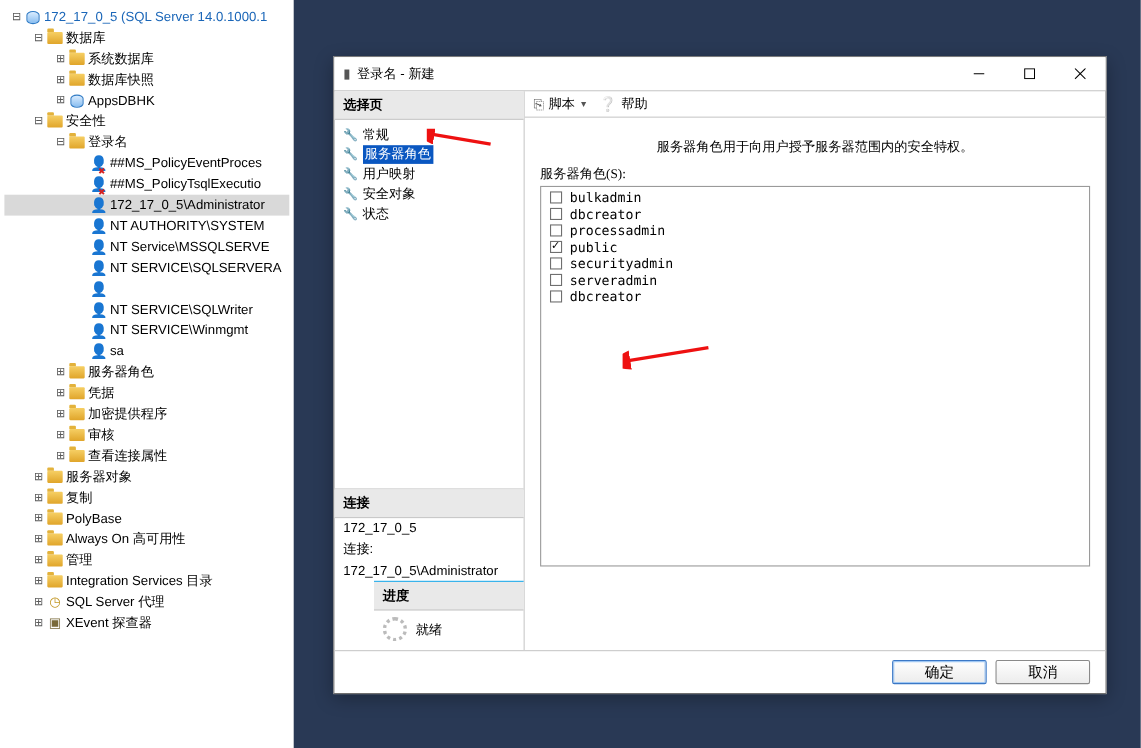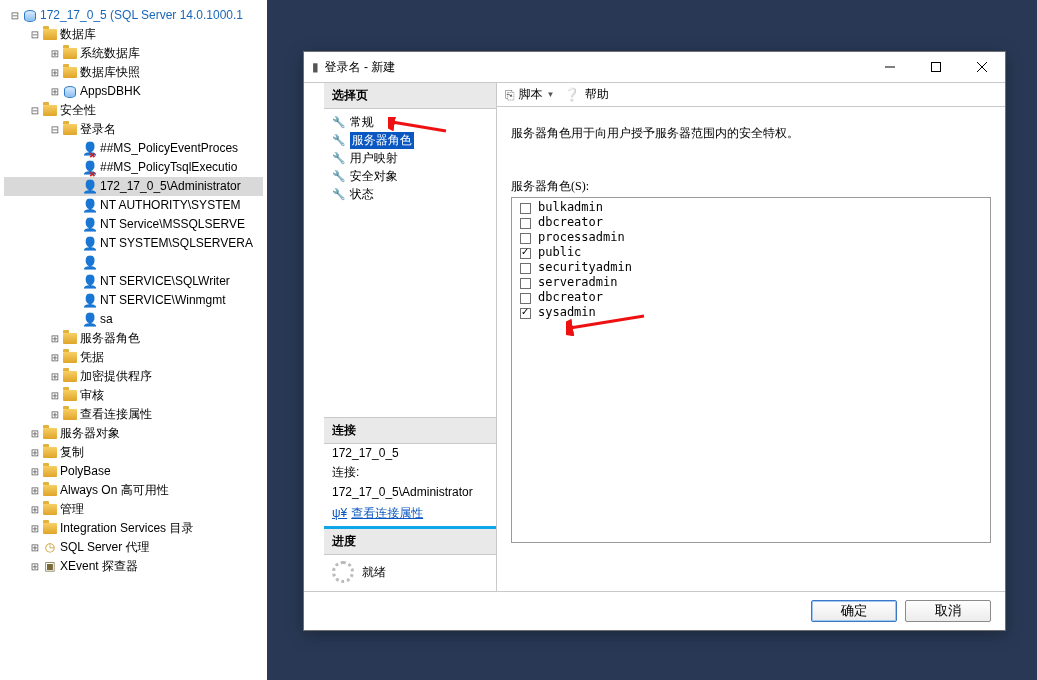--- a/index.html
+++ b/index.html
@@ -27,47 +27,47 @@
 
   
 
   
   .dialog { position: absolute; left: 303px; top: 51px; width: 703px; height: 580px; background: #fff; border: 1px solid #6f6f6f; box-shadow: 0 4px 16px rgba(0,0,0,.3); display:flex; flex-direction:column; }
   .dlg-titlebar { height: 30px; background: #fff; display:flex; align-items:center; padding-left:8px; }
   .dlg-tico { color:#555; font-size:12px; margin-right:6px; }
   .dlg-title { flex:1; }
   .dlg-wbtns { display:flex; }
   .wbtn { width:46px; height:30px; display:flex; align-items:center; justify-content:center; color:#333; }
-  .dlg-body { flex:1; display:flex; border-top:1px solid #c9c9c9; min-height:0;padding-left:20px; }
+  .dlg-body { flex:1; display:flex; border-top:1px solid #c9c9c9; min-height:0; }
   .left-pane { width:173px; border-right:1px solid #c9c9c9; display:flex; flex-direction:column; }
   .lp-head { background:#e9e9e9; padding:4px 8px; font-weight:bold; border-bottom:1px solid #c9c9c9; }
   .lp-list { padding:4px 0; }
   .lp-item { display:flex; align-items:center; height:18px; padding:0 8px; gap:4px; }
   .lp-item.sel .lp-txt { background:#0a57c1; color:#fff; padding:0 2px; }
   .lp-ic { color:#555; font-size:11px; }
   .lp-flex { flex:1; }
   .lp-conn { border-top:1px solid #c9c9c9; }
   .lp-kv { padding:2px 8px; }
   .lp-link { color:#0a57c1; text-decoration:underline; padding:4px 8px; display:block; }
   .lp-link .smallico { color:#0a57c1; font-size:12px; margin-right:4px; }
-  .lp-prog { border-top:3px solid #0ea5e9; }
+  .lp-prog { border-top:1px solid #0ea5e9;margin-left:36px; }
   .spinner { width:22px; height:22px; border:3px dotted #bbb; border-radius:50%; display:inline-block; vertical-align:middle; }
   .prog-row { display:flex; align-items:center; gap:8px; padding:6px 8px 8px 8px; }
 
   .right-pane { flex:1; display:flex; flex-direction:column; min-width:0; }
   .toolbar { height:24px; border-bottom:1px solid #c9c9c9; display:flex; align-items:center; padding:0 8px; gap:4px; }
   .tb-ic { color:#555; font-size:12px; }
   .tb-lbl { }
   .tb-caret { color:#555; font-size:8px; }
   .tb-help { color:#0a57c1; font-size:13px; margin-left:6px; }
   .rcontent { padding:18px 14px 8px 14px; flex:1; display:flex; flex-direction:column; }
-  .desc { margin-bottom:36px; }
+  .desc { margin-bottom:8px;text-align:center; }
   .roles-label { margin-bottom:2px;font-family:Liberation Serif, serif; }
   .roles-box { border:1px solid #9a9a9a; height:346px; padding:2px 4px; background:#fff; overflow:auto; font-family:"SimSun","NSimSun",monospace; font-size:12px; }
-  .role-row { display:flex; align-items:flex-start; height:15px; gap:4px; }
+  .role-row { display:flex; align-items:center; height:15px; gap:4px; }
   .chk { appearance:none; -webkit-appearance:none; width:11px; height:11px; border:1px solid #6f6f6f; background:#fff; position:relative; cursor:pointer; }
   .chk:checked::after { content:"✓"; position:absolute; left:0; top:-3px; font-size:10px; color:#000; }
   .btn-row { padding:8px 14px; border-top:1px solid #c9c9c9; display:flex; justify-content:flex-end; gap:8px; }
   .btn { min-width:86px; height:22px; background:linear-gradient(#fefefe,#ececec); border:1px solid #8a8a8a; border-radius:2px; cursor:pointer; }
   .btn.primary { border:1px solid #3b78c6; box-shadow:inset 0 0 0 1px #9fc7f3; }
 
   
   .arrow { position:absolute; pointer-events:none; }
   .arrow svg { display:block; }
 </style>
@@ -149,21 +149,21 @@
         <span class="lbl">NT AUTHORITY\SYSTEM</span>
       </div>
     <div class="tree-row" style="padding-left:64px">
         <span class="toggle empty">·</span>
         <span class="row-icon glyph-user">👤</span>
         <span class="lbl">NT Service\MSSQLSERVE</span>
       </div>
     <div class="tree-row" style="padding-left:64px">
         <span class="toggle empty">·</span>
         <span class="row-icon glyph-user">👤</span>
-        <span class="lbl">NT SYSTEM\SQLSERVERA</span>
+        <span class="lbl">NT SERVICE\SQLSERVERA</span>
       </div>
     <div class="tree-row" style="padding-left:64px">
         <span class="toggle empty">·</span>
         <span class="row-icon glyph-user">👤</span>
       </div>
     <div class="tree-row" style="padding-left:64px">
         <span class="toggle empty">·</span>
         <span class="row-icon glyph-user">👤</span>
         <span class="lbl">NT SERVICE\SQLWriter</span>
       </div>
@@ -318,21 +318,20 @@
             <span class="lp-ic">🔧</span>
             <span class="lp-txt">状态</span>
           </div>
       </div>
       <div class="lp-flex"></div>
       <div class="lp-conn">
         <div class="lp-head">连接</div>
         <div class="lp-kv">172_17_0_5</div>
         <div class="lp-kv">连接:</div>
         <div class="lp-kv">172_17_0_5\Administrator</div>
-        <a class="lp-link"><span class="smallico">ψ¥</span><span>查看连接属性</span></a>
       </div>
       <div class="lp-prog">
         <div class="lp-head">进度</div>
         <div class="prog-row">
           <span class="spinner"></span>
           <span>就绪</span>
         </div>
       </div>
     </div>
 
@@ -368,24 +367,20 @@
               <input type="checkbox" class="chk" style="">
               <span>securityadmin</span>
             </div>
             <div class="role-row">
               <input type="checkbox" class="chk" style="">
               <span>serveradmin</span>
             </div>
             <div class="role-row">
               <input type="checkbox" class="chk" style="">
               <span>dbcreator</span>
-            </div>
-            <div class="role-row">
-              <input type="checkbox" class="chk" checked="" style="">
-              <span>sysadmin</span>
             </div>
           </div>
       </div>
     </div>
   </div>
 
   <div class="btn-row">
     <button class="btn primary">确定</button>
     <button class="btn">取消</button>
   </div>

